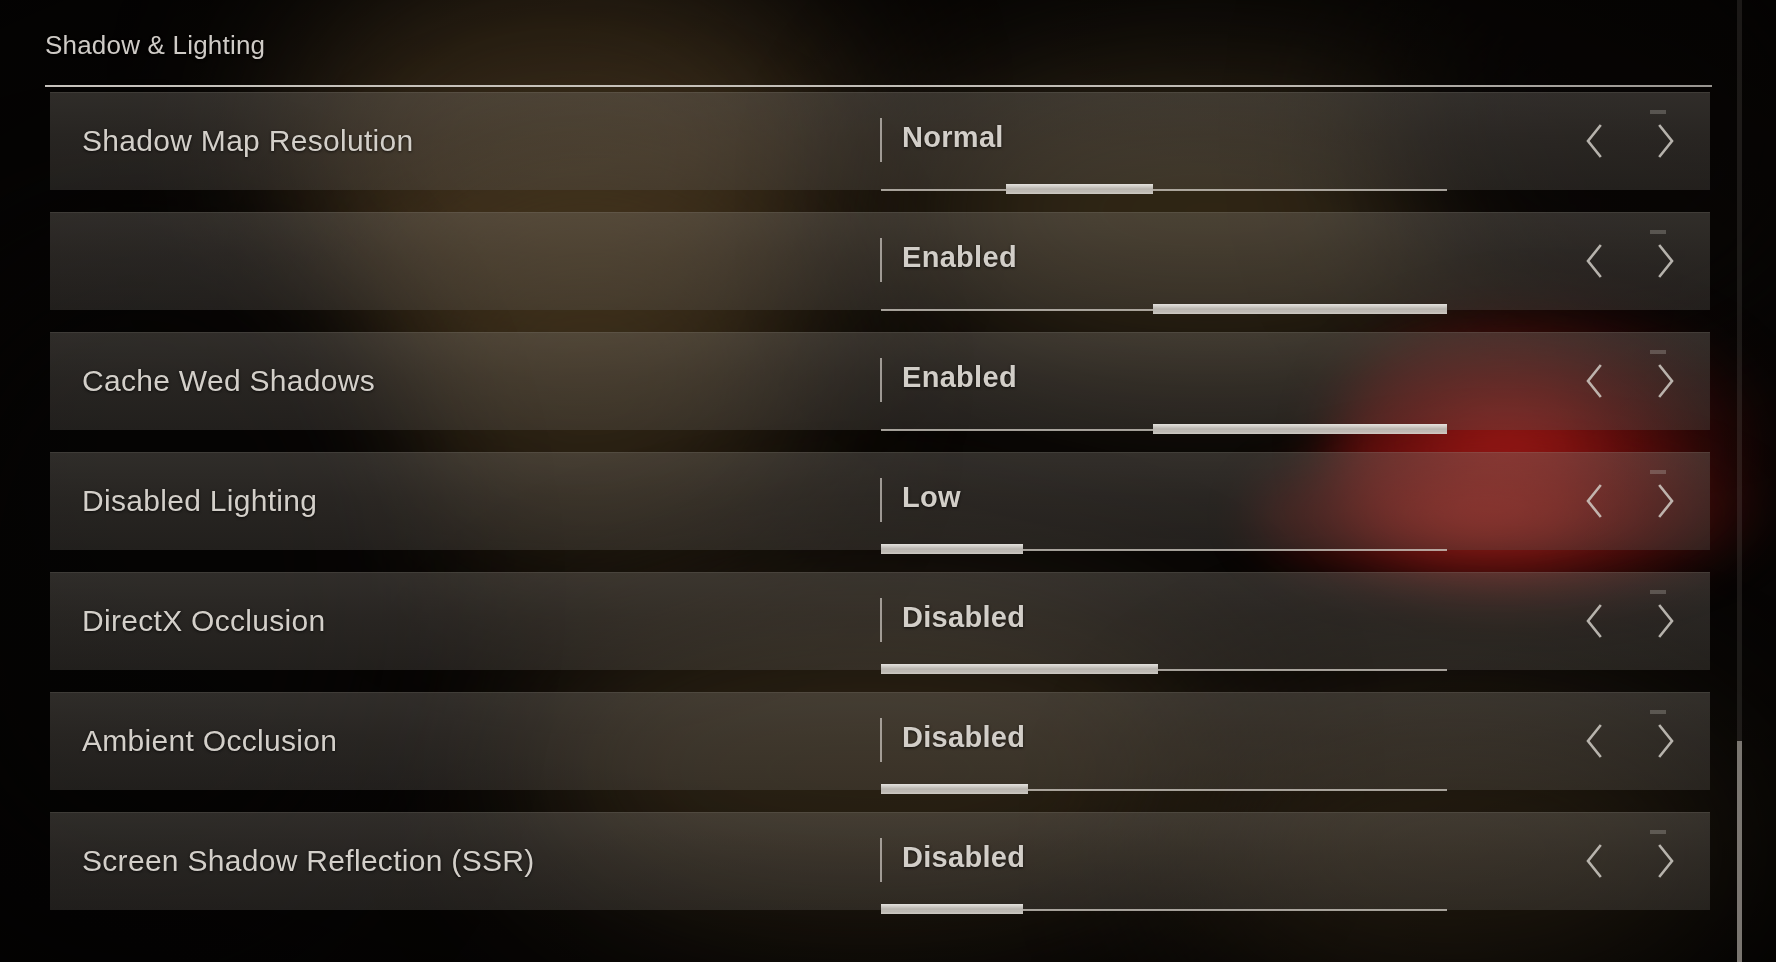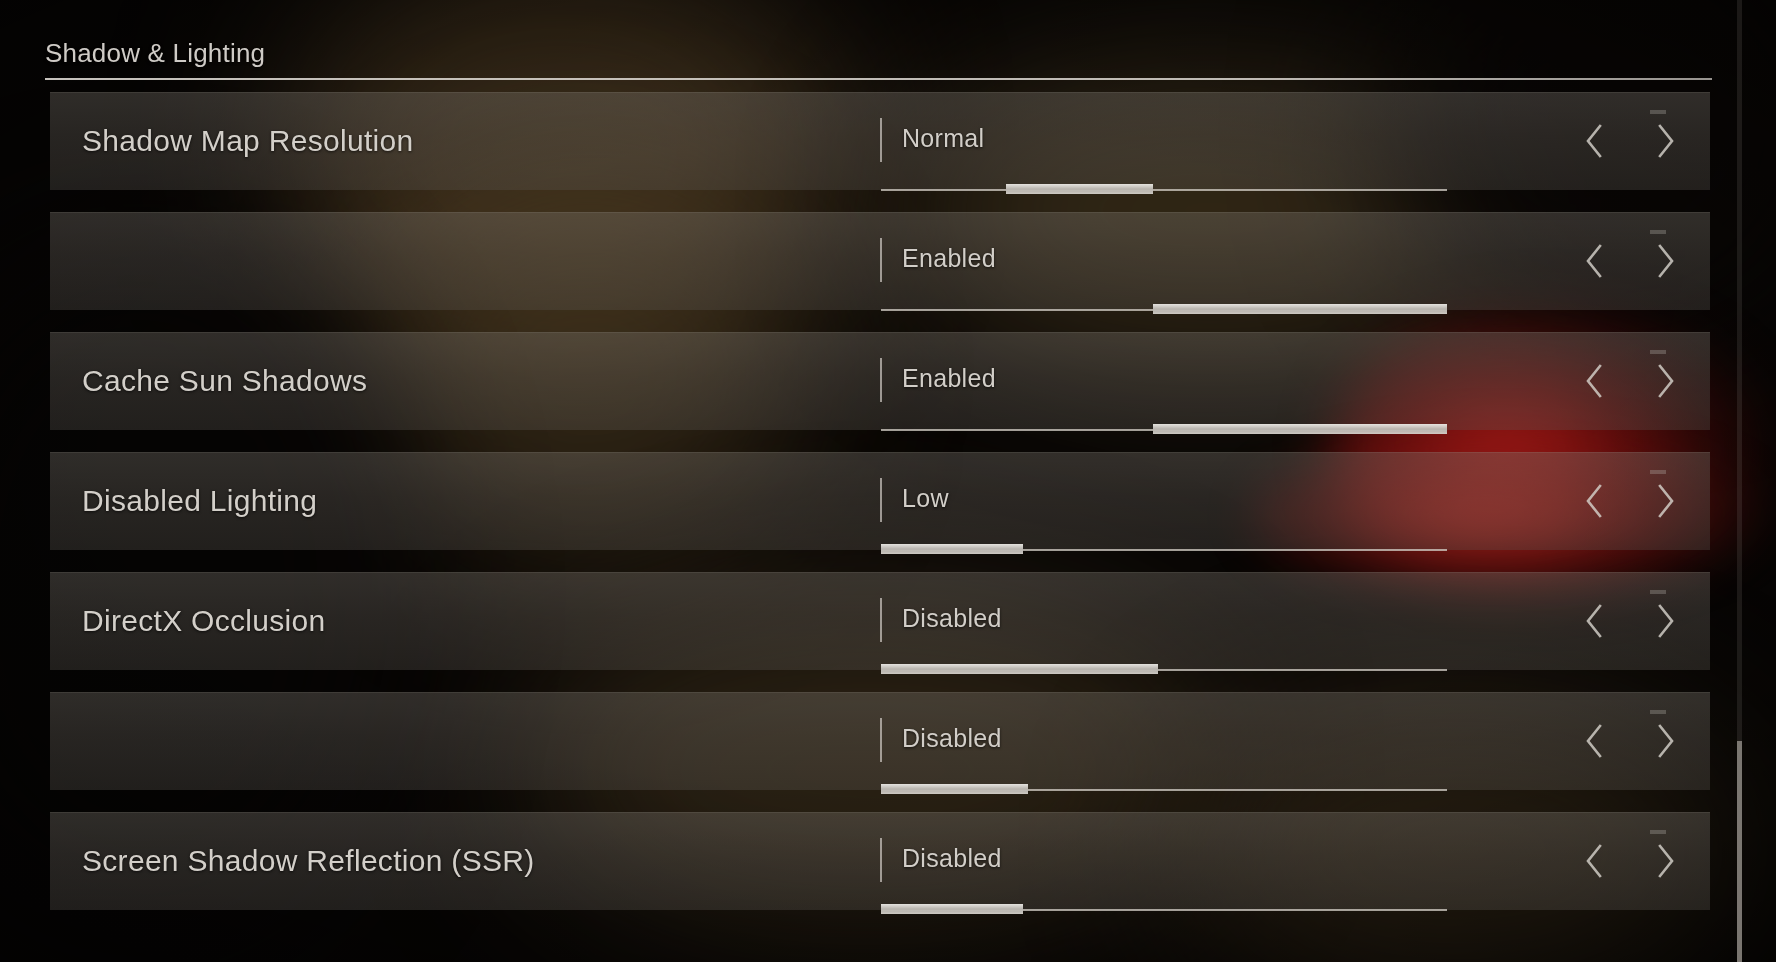--- a/index.html
+++ b/index.html
@@ -114,23 +114,22 @@
     left: 45px;
     top: 30px;
     width: 1667px;
   }
   .section-title {
     font-size: 26px;
     font-weight: 400;
     letter-spacing: 0.2px;
     color: #cfcbc6;
     text-shadow: 0 1px 3px rgba(0,0,0,0.85);
-    padding-bottom: 9px;
+    padding-bottom: 24px;
     white-space: nowrap;
-    margin-top: 8px;
   }
   .section-rule {
     height: 2px;
     width: 100%;
     background: linear-gradient(to right,
        rgba(214,210,204,0.92) 0%,
        rgba(214,210,204,0.88) 72%,
        rgba(214,210,204,0.70) 100%);
   }
 
@@ -187,22 +186,22 @@
     top: 26px;
     width: 2px;
     height: 44px;
     background: rgba(208,203,196,0.70);
   }
   .value-text {
     position: absolute;
     left: 22px;
     top: 50%;
     transform: translateY(-60%);
-    font-size: 25px;
-    font-weight: 400;
+    font-size: 29px;
+    font-weight: 700;
     color: #d2cec8;
     letter-spacing: 0.3px;
     text-shadow: 0 1px 3px rgba(0,0,0,0.7);
     white-space: nowrap;
   }
 
   
   .slider-wrap {
     position: absolute;
     left: 1px;
@@ -357,21 +356,21 @@
               </svg>
             </div>
             <div class="arrow-btn">
               <svg width="22" height="36" viewBox="0 0 22 36">
                 <path d="M5 3 L17 18 L5 33"></path>
               </svg>
             </div>
           </div>
         </div>
         <div class="setting-row">
-          <div class="row-label">Cache Sun Shadows</div>
+          <div class="row-label">Cache Wed Shadows</div>
           <div class="value-area">
             <div class="value-divider"></div>
             <div class="value-text">Enabled</div>
             <div class="slider-wrap">
               <div class="slider-track"></div>
               <div class="slider-fill" style="left:48%; width:52%;"></div>
             </div>
           </div>
           <div class="row-marker"></div>
           <div class="arrows">
@@ -429,20 +428,21 @@
               </svg>
             </div>
             <div class="arrow-btn">
               <svg width="22" height="36" viewBox="0 0 22 36">
                 <path d="M5 3 L17 18 L5 33"></path>
               </svg>
             </div>
           </div>
         </div>
         <div class="setting-row">
+          <div class="row-label">Ambient Occlusion</div>
           <div class="value-area">
             <div class="value-divider"></div>
             <div class="value-text">Disabled</div>
             <div class="slider-wrap">
               <div class="slider-track"></div>
               <div class="slider-fill" style="left:0%; width:26%;"></div>
             </div>
           </div>
           <div class="row-marker"></div>
           <div class="arrows">

